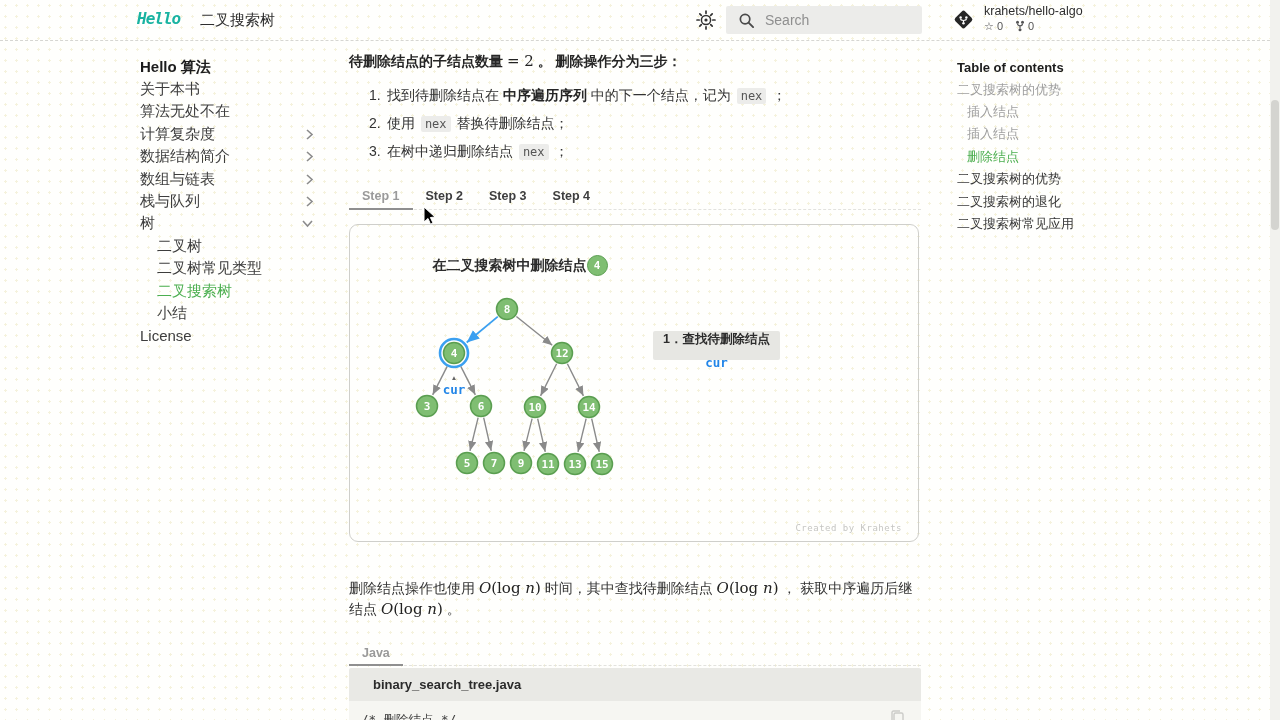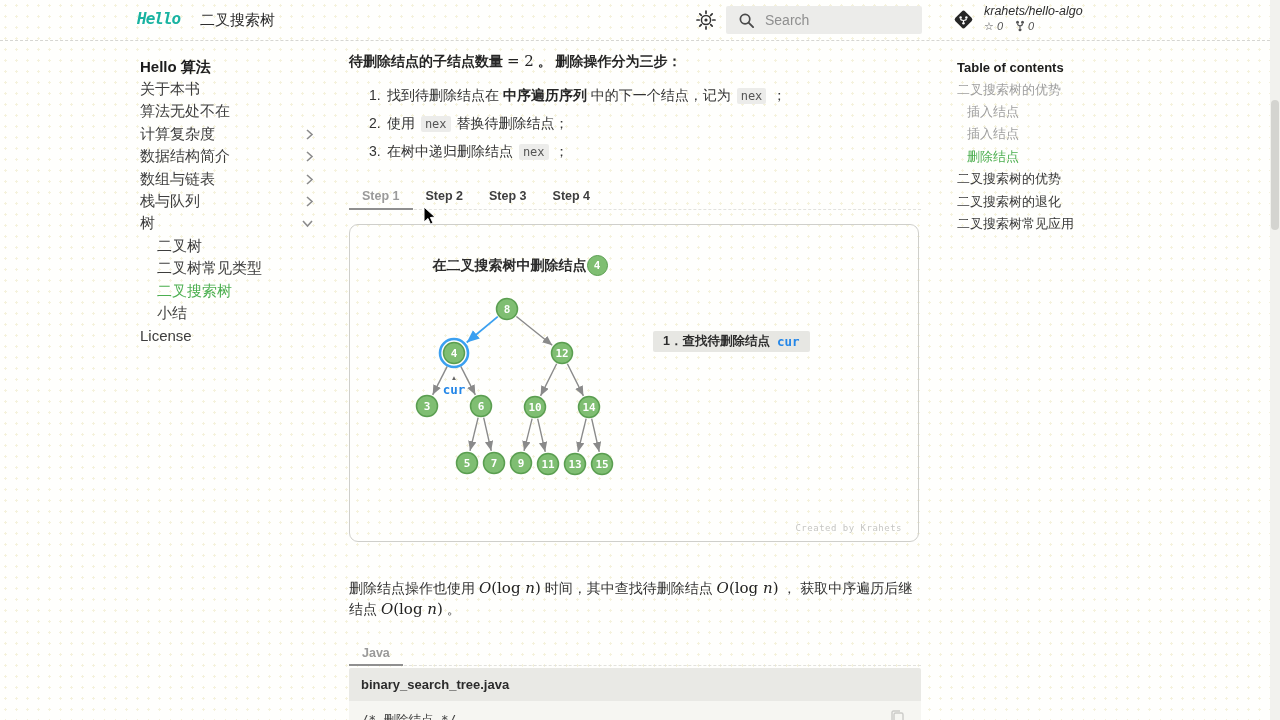--- a/index.html
+++ b/index.html
@@ -18,21 +18,21 @@
           color:#19b3a1; }
   .site-title { position:absolute; left:200px; top:11px; font-size:15px; color:#2e2e2e; }
   .theme-toggle { position:absolute; left:696px; top:10px; width:20px; height:20px; cursor:pointer; }
   .searchbox { position:absolute; left:726px; top:6px; width:196px; height:28px;
                background:#ececea; border-radius:2px; display:flex; align-items:center;
                padding-left:12px; gap:10px; }
   .searchbox input { border:none; background:transparent; outline:none; font-size:14px;
                      color:#444; width:140px; font-family:inherit; }
   .searchbox input::placeholder { color:#8f8f8f; }
   .repo { position:absolute; left:952px; top:4px; display:flex; gap:9px; cursor:pointer; }
-  .repo-text { display:flex; flex-direction:column; justify-content:center;font-style:italic; }
+  .repo-text { display:flex; flex-direction:column; justify-content:center; }
   .repo-name { font-size:12.5px; color:#2e2e2e; line-height:15px; }
   .repo-stats { font-size:11px; color:#555; line-height:14px; display:flex; align-items:center; gap:3px; }
   .repo-stats .gap { width:6px; }
 
   
   .sidebar { position:absolute; left:140px; top:56px; width:176px; }
   .nav-row { display:flex; align-items:center; height:22.4px; font-size:15px;
              color:#3d3d3d; cursor:pointer; white-space:nowrap; }
   .nav-row.nav-title { font-weight:700; color:#1c1c1c; }
   .nav-row.indent { padding-left:17px; }
@@ -74,33 +74,33 @@
   .figure { position:absolute; top:184px; left:0; width:570px; height:318px;
             border:1px solid #cfcfcb; border-radius:9px; }
   .fig-title { position:absolute; top:30px; left:60px; width:220px; display:flex;
                align-items:center; justify-content:center; 
                font-weight:700; font-size:14px; color:#2c2c2c; }
   .badge { width:21px; height:21px; border-radius:50%; background:#7fbe72;
            border:1.5px solid #5a9e50; color:#fff; flex:none;
            font:700 11px "DejaVu Sans Mono",monospace;
            display:flex; align-items:center; justify-content:center; }
   svg.tree { position:absolute; left:0; top:0; }
-  .fig-caption { position:absolute; left:303px; top:106px; height:21px; background:#e7e7e3;
+  .fig-caption { position:absolute; left:303px; top:106px; height:29px; background:#e7e7e3;
                  border-radius:2px; padding:0 10px; display:flex; align-items:center; gap:7px;
-                 font-weight:700; font-size:12.5px; color:#2c2c2c; white-space:nowrap; }
+                 font-weight:700; font-size:12.5px; color:#2c2c2c; white-space:nowrap;flex-direction:column; }
   .fig-caption code { color:#2386e8; font:700 12.5px "DejaVu Sans Mono",monospace; }
   .watermark { position:absolute; right:16px; bottom:8px;
                font:9px "DejaVu Sans Mono",monospace; color:#c6c6c3; letter-spacing:.5px; }
 
   .outro { position:absolute; top:538px; left:0; width:572px; font-size:14px;
            line-height:21px; color:#333; }
 
   .code-header { position:absolute; top:628px; left:0; width:572px; height:33px;
                  background:#e9e9e5; border-radius:2px 2px 0 0; line-height:33px;
-                 padding-left:12px; font-weight:700; font-size:13px; color:#2b2b2b; }
+                 padding-left:24px; font-weight:700; font-size:13px; color:#2b2b2b; }
   .code-body { position:absolute; top:661px; left:0; width:572px; height:59px;
                background:#f6f6f2; padding:11px 12px 0;
                font:12.5px "DejaVu Sans Mono",monospace; color:#3f3f3f; }
   .copy-btn { position:absolute; right:16px; top:668px; width:16px; height:16px; cursor:pointer; }
 
   
   .scrollbar { position:absolute; right:0; top:0; width:10px; height:720px;
                background:#f2f2ee; z-index:6; }
   .scroll-thumb { position:absolute; right:1px; top:100px; width:8px; height:130px;
                   background:#d4d4d0; border-radius:4px; }

